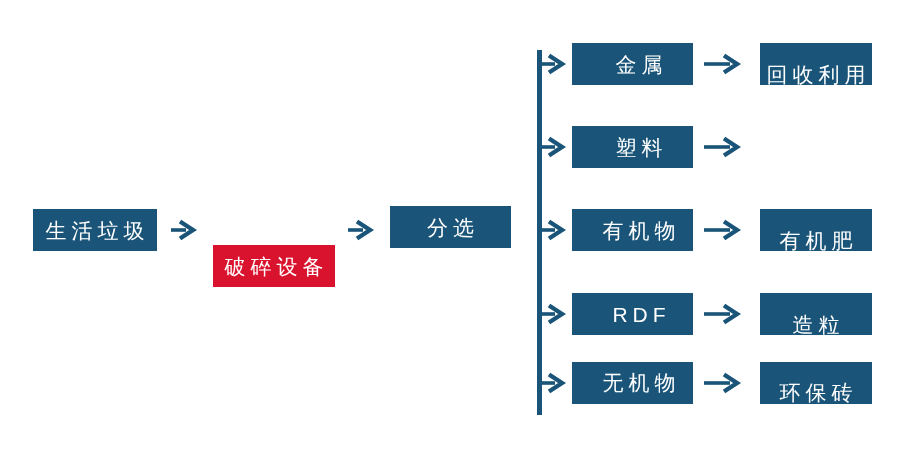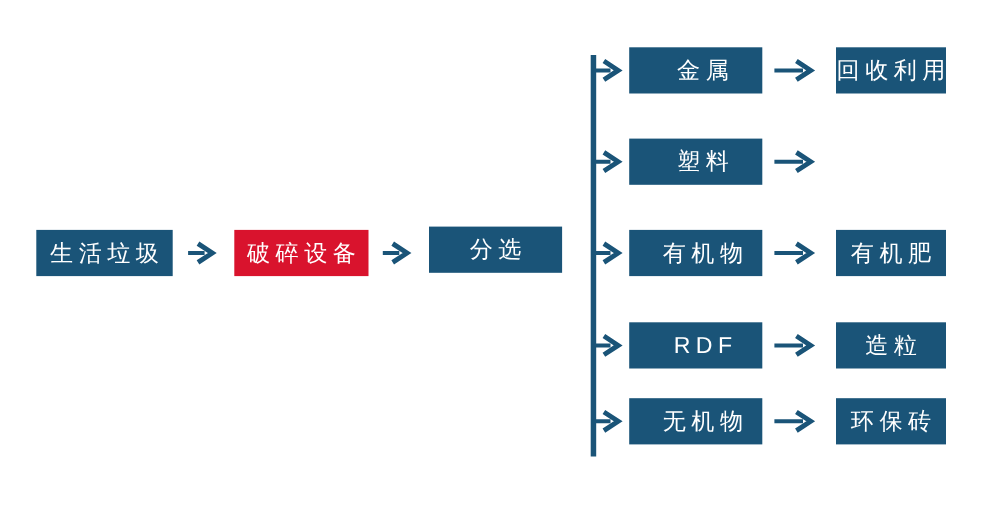--- a/index.html
+++ b/index.html
@@ -32,21 +32,21 @@
     font-size: 21px;
     font-weight: 300;
     letter-spacing: 5px;
     box-sizing: border-box;
   }
   .node .node-label {
     padding-left: 5px; 
     white-space: nowrap;
     line-height: 1;
   }
-  .node.red { background: var(--box-red, #d9132d); }
+  .node.red { background: var(--box-red, #d9132d); margin-top: 36px; }
 
   .arrow { position: absolute; height: 26px; display: block; }
   .arrow path { stroke: var(--arrow, #1a5478); fill: none; }
   .arrow .shaft { stroke-width: 3.6px; stroke-linecap: butt; }
   .arrow .head  { stroke-width: 4.4px; stroke-linejoin: miter; stroke-linecap: butt; }
 
   
   .box-a   { left: 33px;  top: 209px; width: 124px; }
   .arrow-a { left: 170px; top: 217px; width: 28px; }
   .box-b   { left: 213px; top: 209px; width: 122px; }
@@ -66,21 +66,21 @@
   
   .branch-row {
     position: absolute;
     left: 539px;
     width: 350px;
     height: 42px;
   }
   .branch-row .branch-arrow { left: 0px;   top: 8px; width: 28px; }
   .branch-row .node.source  { left: 33px;  top: 0;   width: 121px; padding-left: 13px; }
   .branch-row .col-arrow    { left: 164px; top: 8px; width: 40px; }
-  .branch-row .node.result  { left: 221px; top: 0;   width: 100px; }
+  .branch-row .node.result  { left: 221px; top: 0;   width: 112px; align-items: flex-end; }
 </style>
 </head>
 <body>
 
 <div class="stage">
 
   <div class="node box-a">
     <span class="node-label">生活垃圾</span>
   </div>
 

